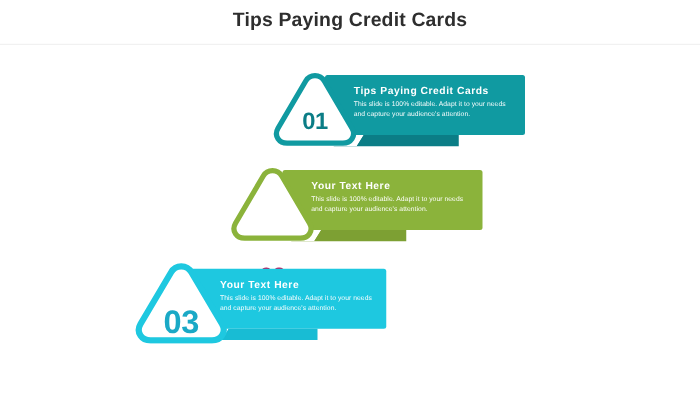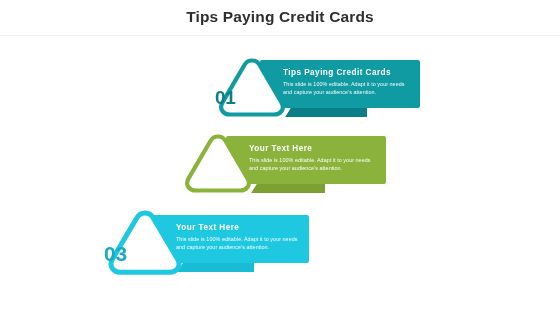--- a/index.html
+++ b/index.html
@@ -73,21 +73,21 @@
   }
 
   
   .tri {
     position: absolute;
   }
   .tri svg { display: block; }
   .tri-num {
     position: absolute;
     width: 100%;
-    text-align: left;
+    text-align: center;
     font-size: 19px;
     font-weight: bold;
     letter-spacing: -0.3px;
   }
 
   
   .txt {
     position: absolute;
   }
   .txt-head {
@@ -196,21 +196,21 @@
 
     <div class="tri">
       <svg width="82" height="68" viewBox="0 0 82 68">
         <path d="M41 6 C44.5 6 47.5 7.9 49.1 10.8 L73.6 52.2
                  C75.4 55.3 75.4 58.8 73.6 61.4 C71.9 64.0 69.0 65.2 65.6 65.2
                  L16.4 65.2 C13.0 65.2 10.1 64.0 8.4 61.4
                  C6.6 58.8 6.6 55.3 8.4 52.2 L32.9 10.8
                  C34.5 7.9 37.5 6 41 6 Z" fill="#ffffff" stroke="#1ec8e0" stroke-width="5"></path>
       </svg>
     </div>
-    <div class="tri-num" style="width:82px;font-size:21px">03</div>
+    <div class="tri-num" style="width:82px;font-size:26px">03</div>
 
     <div class="txt">
       <p class="txt-head">Your Text Here</p>
       <p class="txt-body">This slide is 100% editable. Adapt it to your needs</p>
       <p class="txt-body">and capture your audience's attention.</p>
     </div>
   </div>
 
 </div>
 

